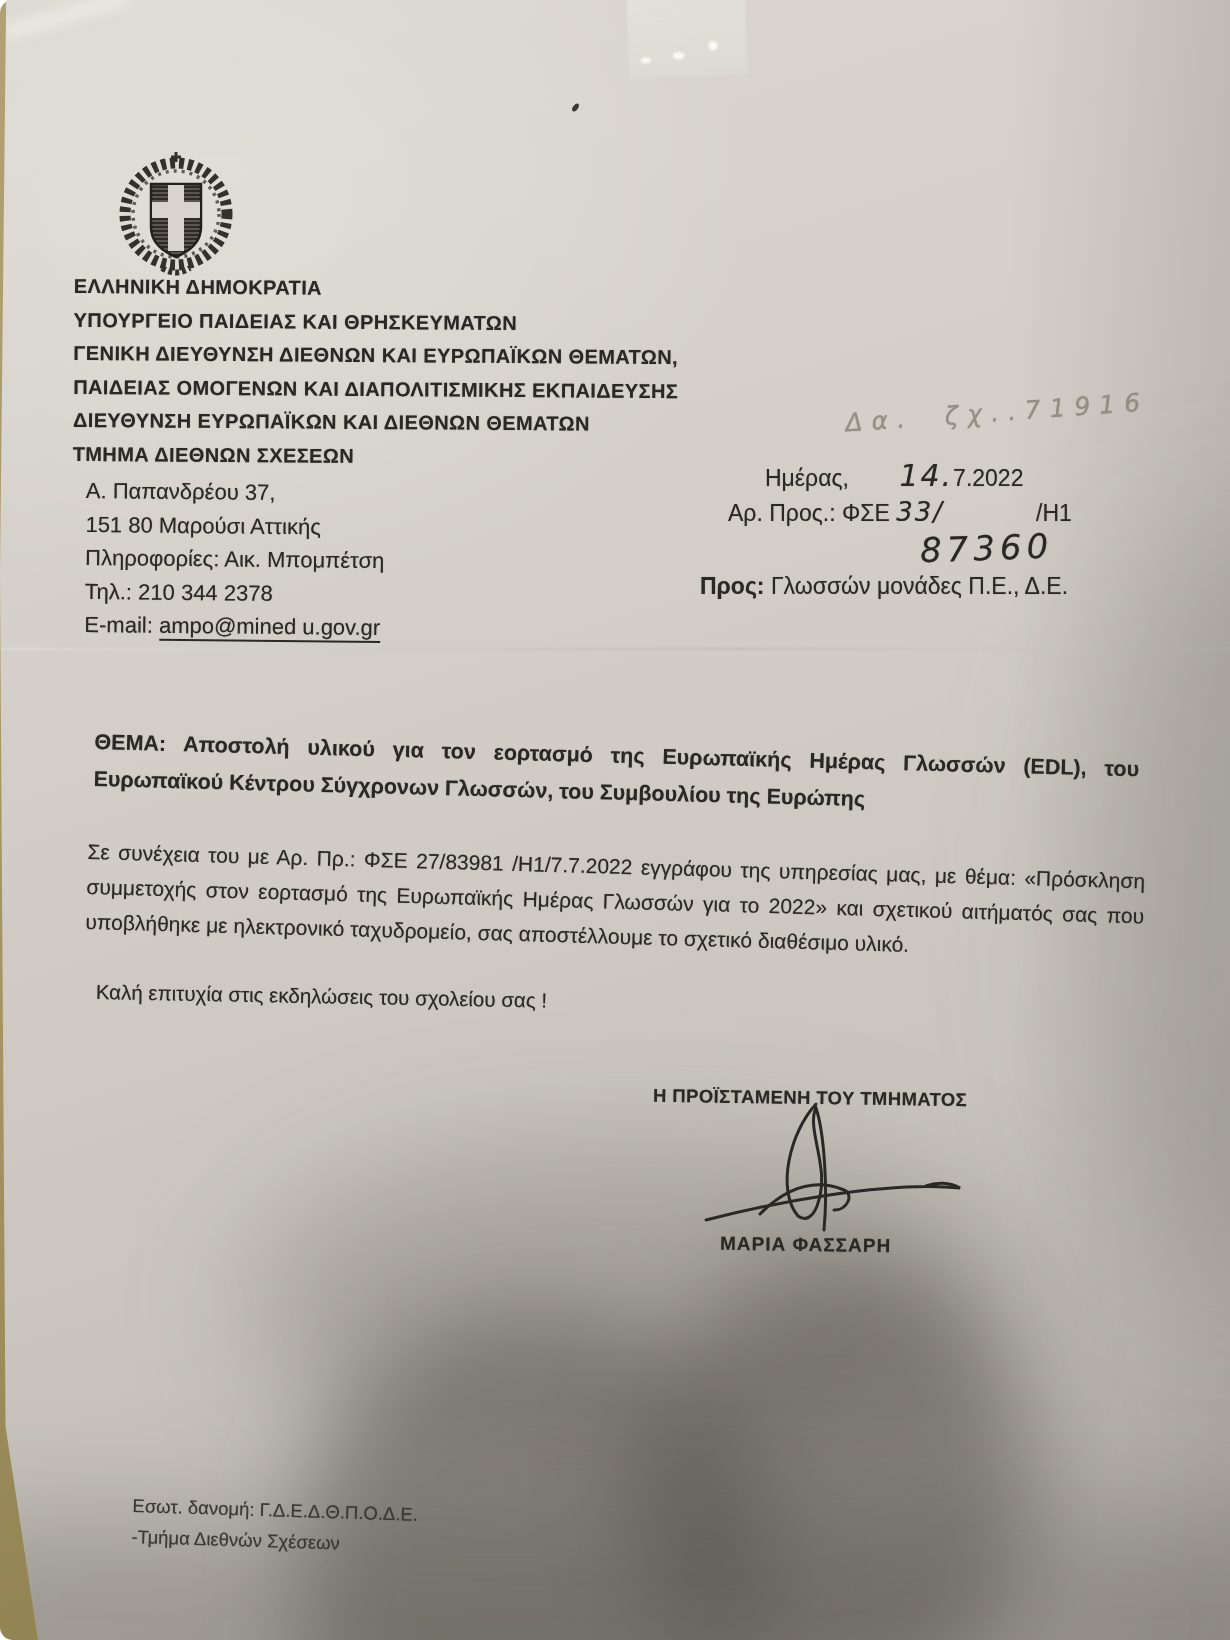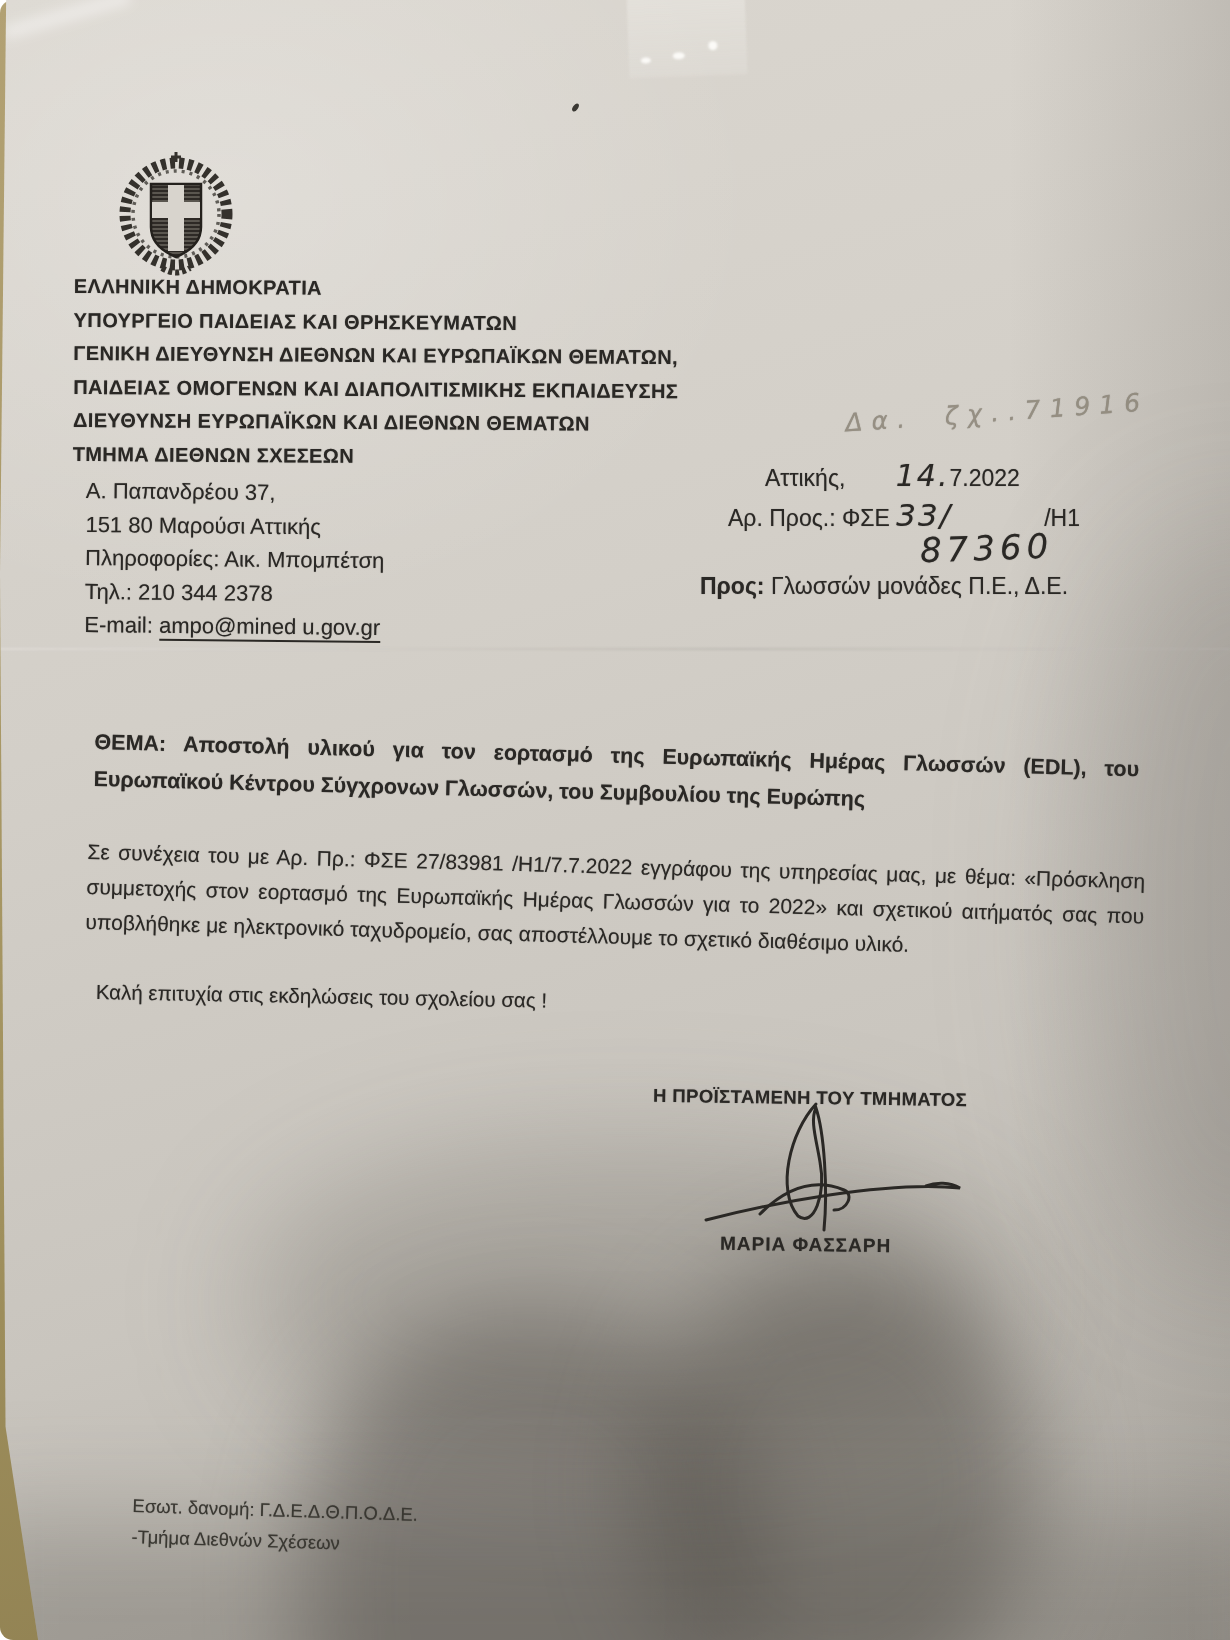--- a/index.html
+++ b/index.html
@@ -101,24 +101,24 @@
       <div>Α. Παπανδρέου 37,</div>
       <div>151 80 Μαρούσι Αττικής</div>
       <div>Πληροφορίες: Αικ. Μπομπέτση</div>
       <div>Τηλ.: 210 344 2378</div>
       <div><span>E-mail: </span><span class="underlined">ampo@mined u.gov.gr</span></div>
     </div>
 
     <div class="txt pencil" style="left:845px;top:398px;font-size:25px;transform:rotate(-4deg);">Δα. ζχ..71916</div>
 
     <div class="txt metaline" style="left:765px;top:458px;">
-      <span>Αττικής, </span><span class="hw" style="font-size:30px;margin-left:44px;">14.</span><span>7.2022</span>
+      <span>Ημέρας, </span><span class="hw" style="font-size:30px;margin-left:44px;">14.</span><span>7.2022</span>
     </div>
     <div class="txt metaline" style="left:728px;top:497px;">
-      <span>Αρ. Προς.: ΦΣΕ </span><span class="hw" style="font-size:31px;">33/</span><span style="display:inline-block;width:92px;"></span><span>/Η1</span>
+      <span>Αρ. Προς.: ΦΣΕ </span><span class="hw" style="font-size:26px;">33/</span><span style="display:inline-block;width:92px;"></span><span>/Η1</span>
     </div>
     <div class="txt hw" style="left:920px;top:528px;font-size:34px;letter-spacing:5px;transform:rotate(-2deg);">87360</div>
     <div class="txt metaline" style="left:700px;top:573px;">
       <span style="font-weight:bold;">Προς:</span><span> Γλωσσών μονάδες Π.Ε., Δ.Ε.</span>
     </div>
 
     <div class="txt subject" style="left:95px;top:724px;width:1045px;">
       <span>ΘΕΜΑ: </span><span>Αποστολή υλικού για τον εορτασμό της Ευρωπαϊκής Ημέρας Γλωσσών (EDL), του Ευρωπαϊκού Κέντρου Σύγχρονων Γλωσσών, του Συμβουλίου της Ευρώπης</span>
     </div>
 

